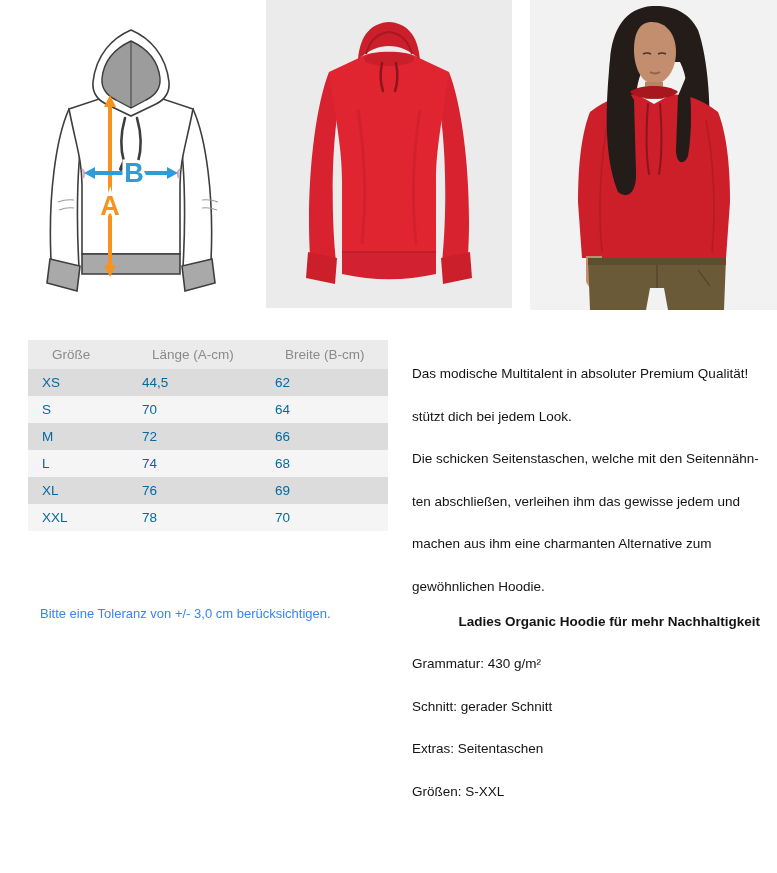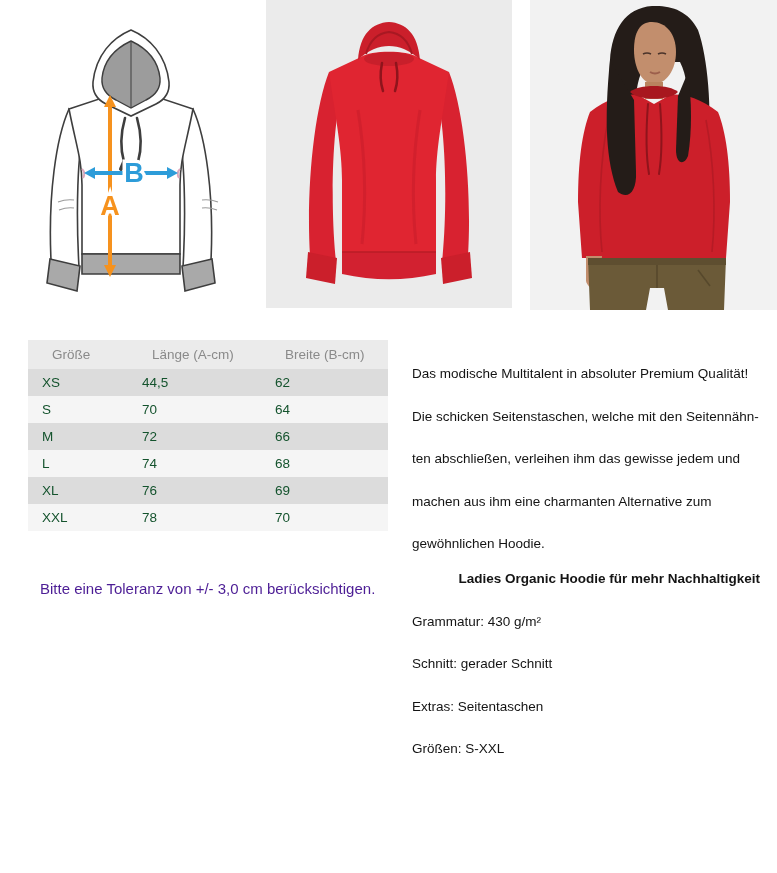--- a/index.html
+++ b/index.html
@@ -17,34 +17,34 @@
   table.size-table{
     position:absolute;left:28px;top:340px;width:360px;
     border-collapse:collapse;table-layout:fixed;
     font-size:13.5px;
   }
   table.size-table th{
     background:#ebebeb;color:#8a8a8a;font-weight:400;text-align:left;
     height:29px;padding:0 0 0 24px;
   }
   table.size-table td{
-    color:#14532d;height:27px;padding:0 0 0 14px;
+    color:#0369a1;height:27px;padding:0 0 0 14px;
   }
   table.size-table tbody tr:nth-child(odd) td{background:#dcdcdc;}
   table.size-table tbody tr:nth-child(even) td{background:#f5f5f5;}
   
   .description{
     left:412px;top:341px;width:348px;
     font-size:13.5px;line-height:18.6px;color:#141414;
   }
   .description .para{margin:0 0 16px 0;}
   .description .heading{font-weight:700;margin:0 0 17px 0;text-align:right;}
   .description .line{white-space:nowrap;margin-top:24px;}
   .tolerance{
-    left:40px;top:580px;font-size:15px;color:#4c1d95;white-space:nowrap;
+    left:40px;top:606px;font-size:13px;color:#3b82f6;white-space:nowrap;
   }
 </style>
 </head>
 <body>
 
 <div class="abs diagram-box">
   <svg width="220" height="300" viewBox="0 0 220 300">
 
     <path d="M41,99 C28,128 20,185 23,250 L51,257 C48,205 49,140 57,115 Z" fill="#ffffff" stroke="#3e3e3e" stroke-width="1.6"></path>
     <path d="M165,99 C178,128 186,185 183,250 L155,257 C158,205 157,140 149,115 Z" fill="#ffffff" stroke="#3e3e3e" stroke-width="1.6"></path>
@@ -183,20 +183,21 @@
       <td>XXL</td>
       <td>78</td>
       <td>70</td>
     </tr>
   </tbody>
 </table>
 
 <div class="abs description">
   <div class="para">
     <div class="line">Das modische Multitalent in absoluter Premium Qualität!</div>
+    <div class="line">stützt dich bei jedem Look.</div>
   </div>
   <div class="para">
     <div class="line">Die schicken Seitenstaschen, welche mit den Seitennähn-</div>
     <div class="line">ten abschließen, verleihen ihm das gewisse jedem und</div>
     <div class="line">machen aus ihm eine charmanten Alternative zum</div>
     <div class="line">gewöhnlichen Hoodie.</div>
   </div>
   <div class="heading">Ladies Organic Hoodie für mehr Nachhaltigkeit</div>
   <div class="details">
     <div class="line">Grammatur: 430 g/m²</div>

